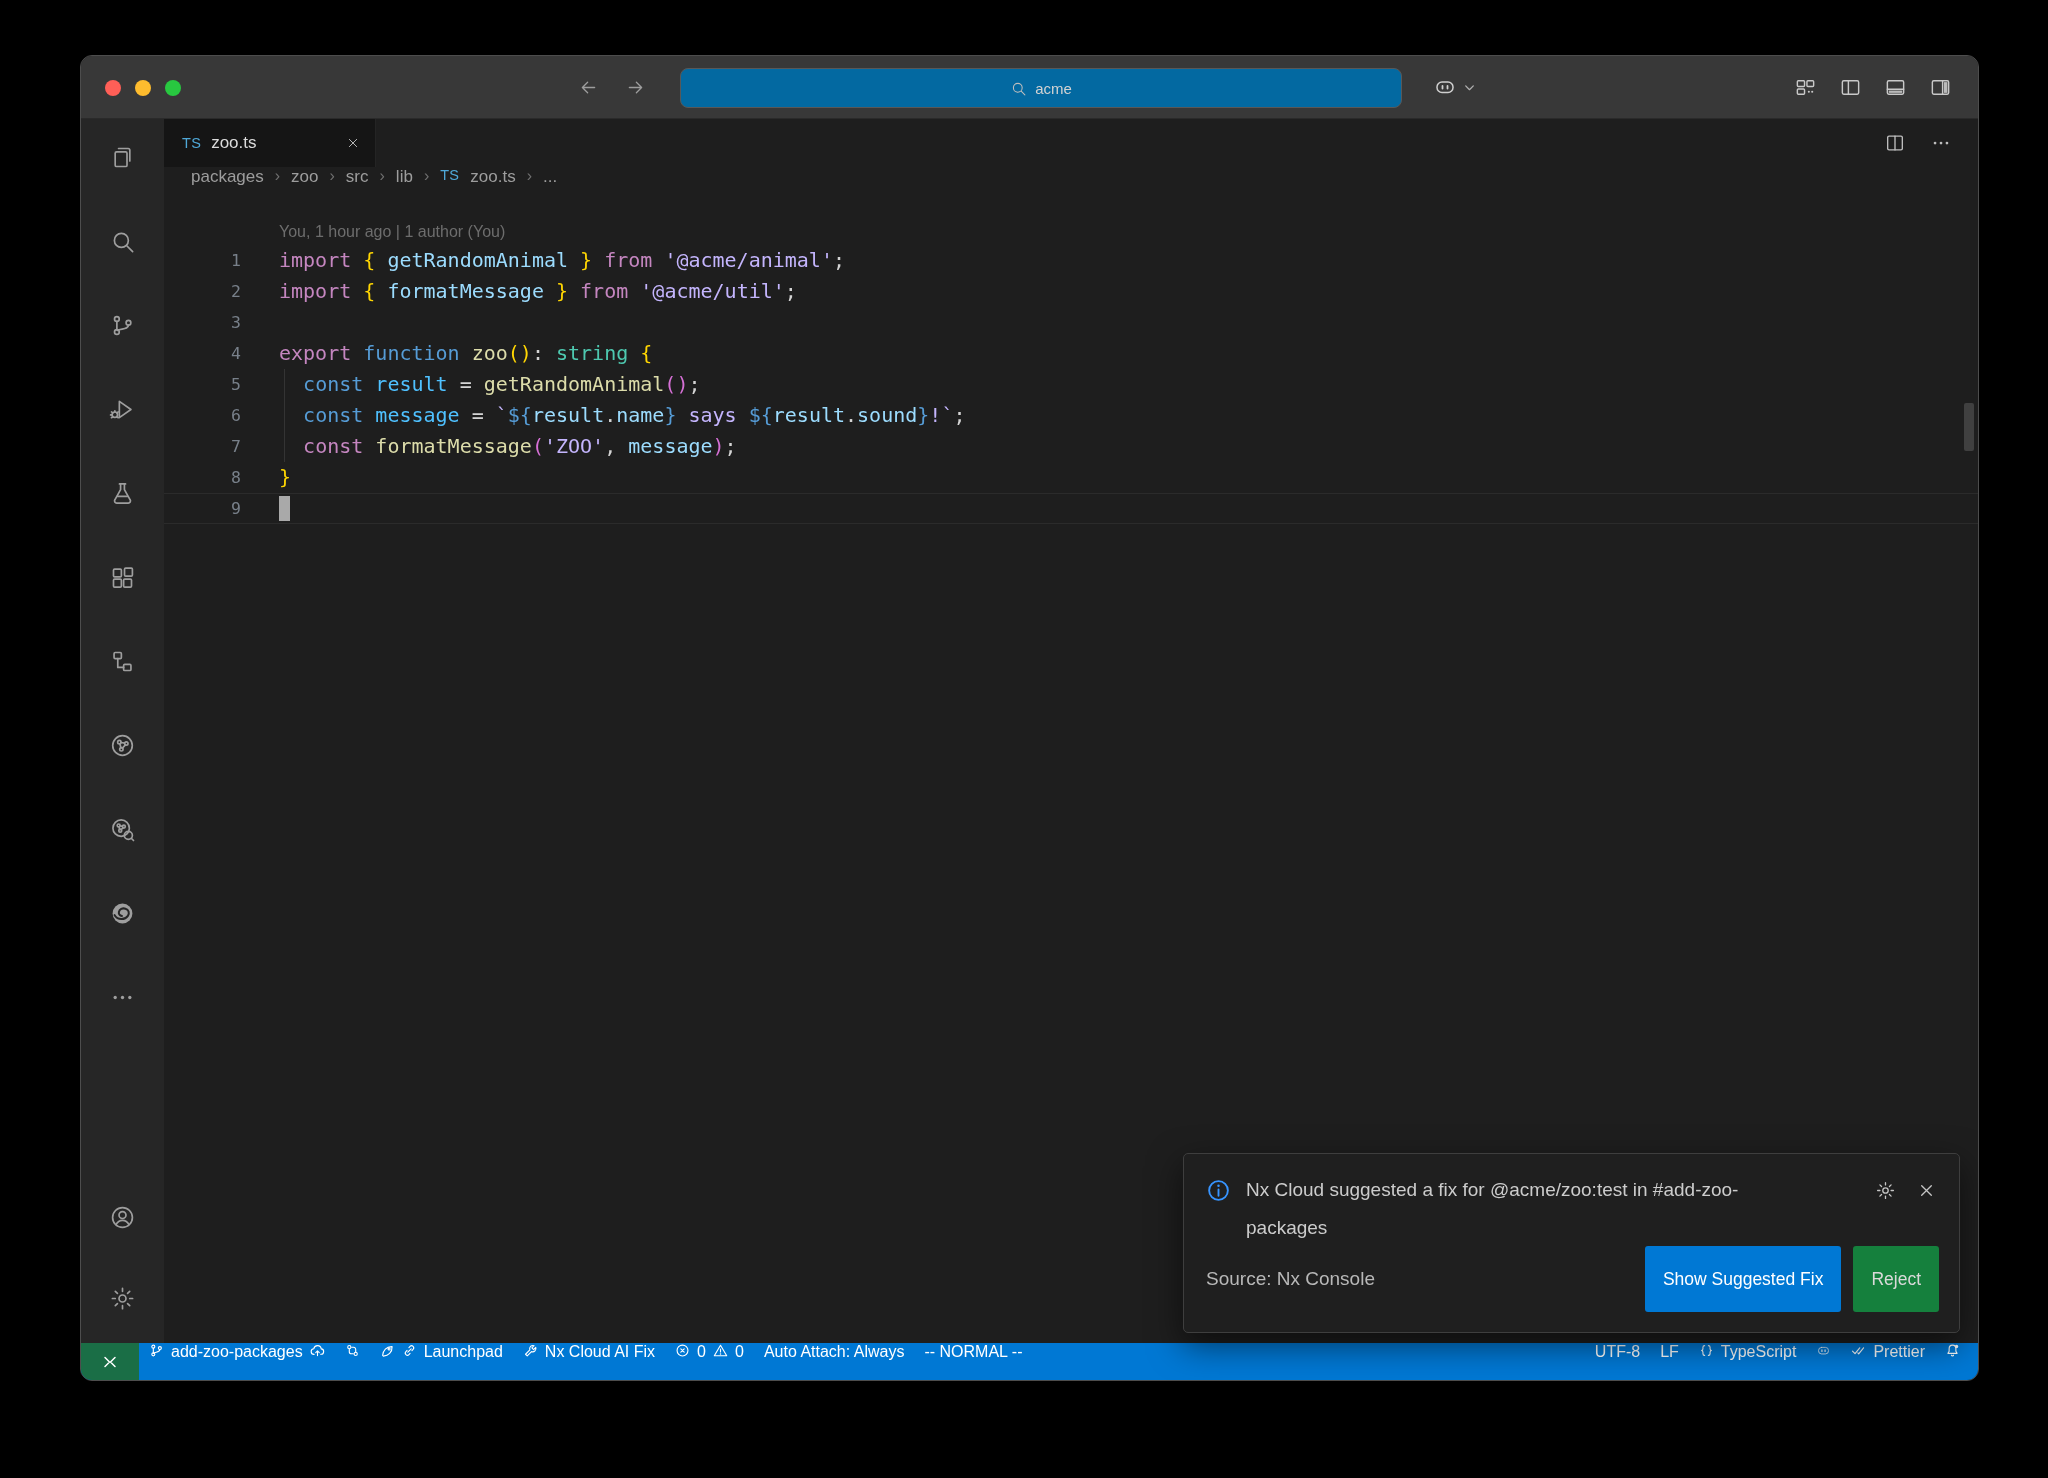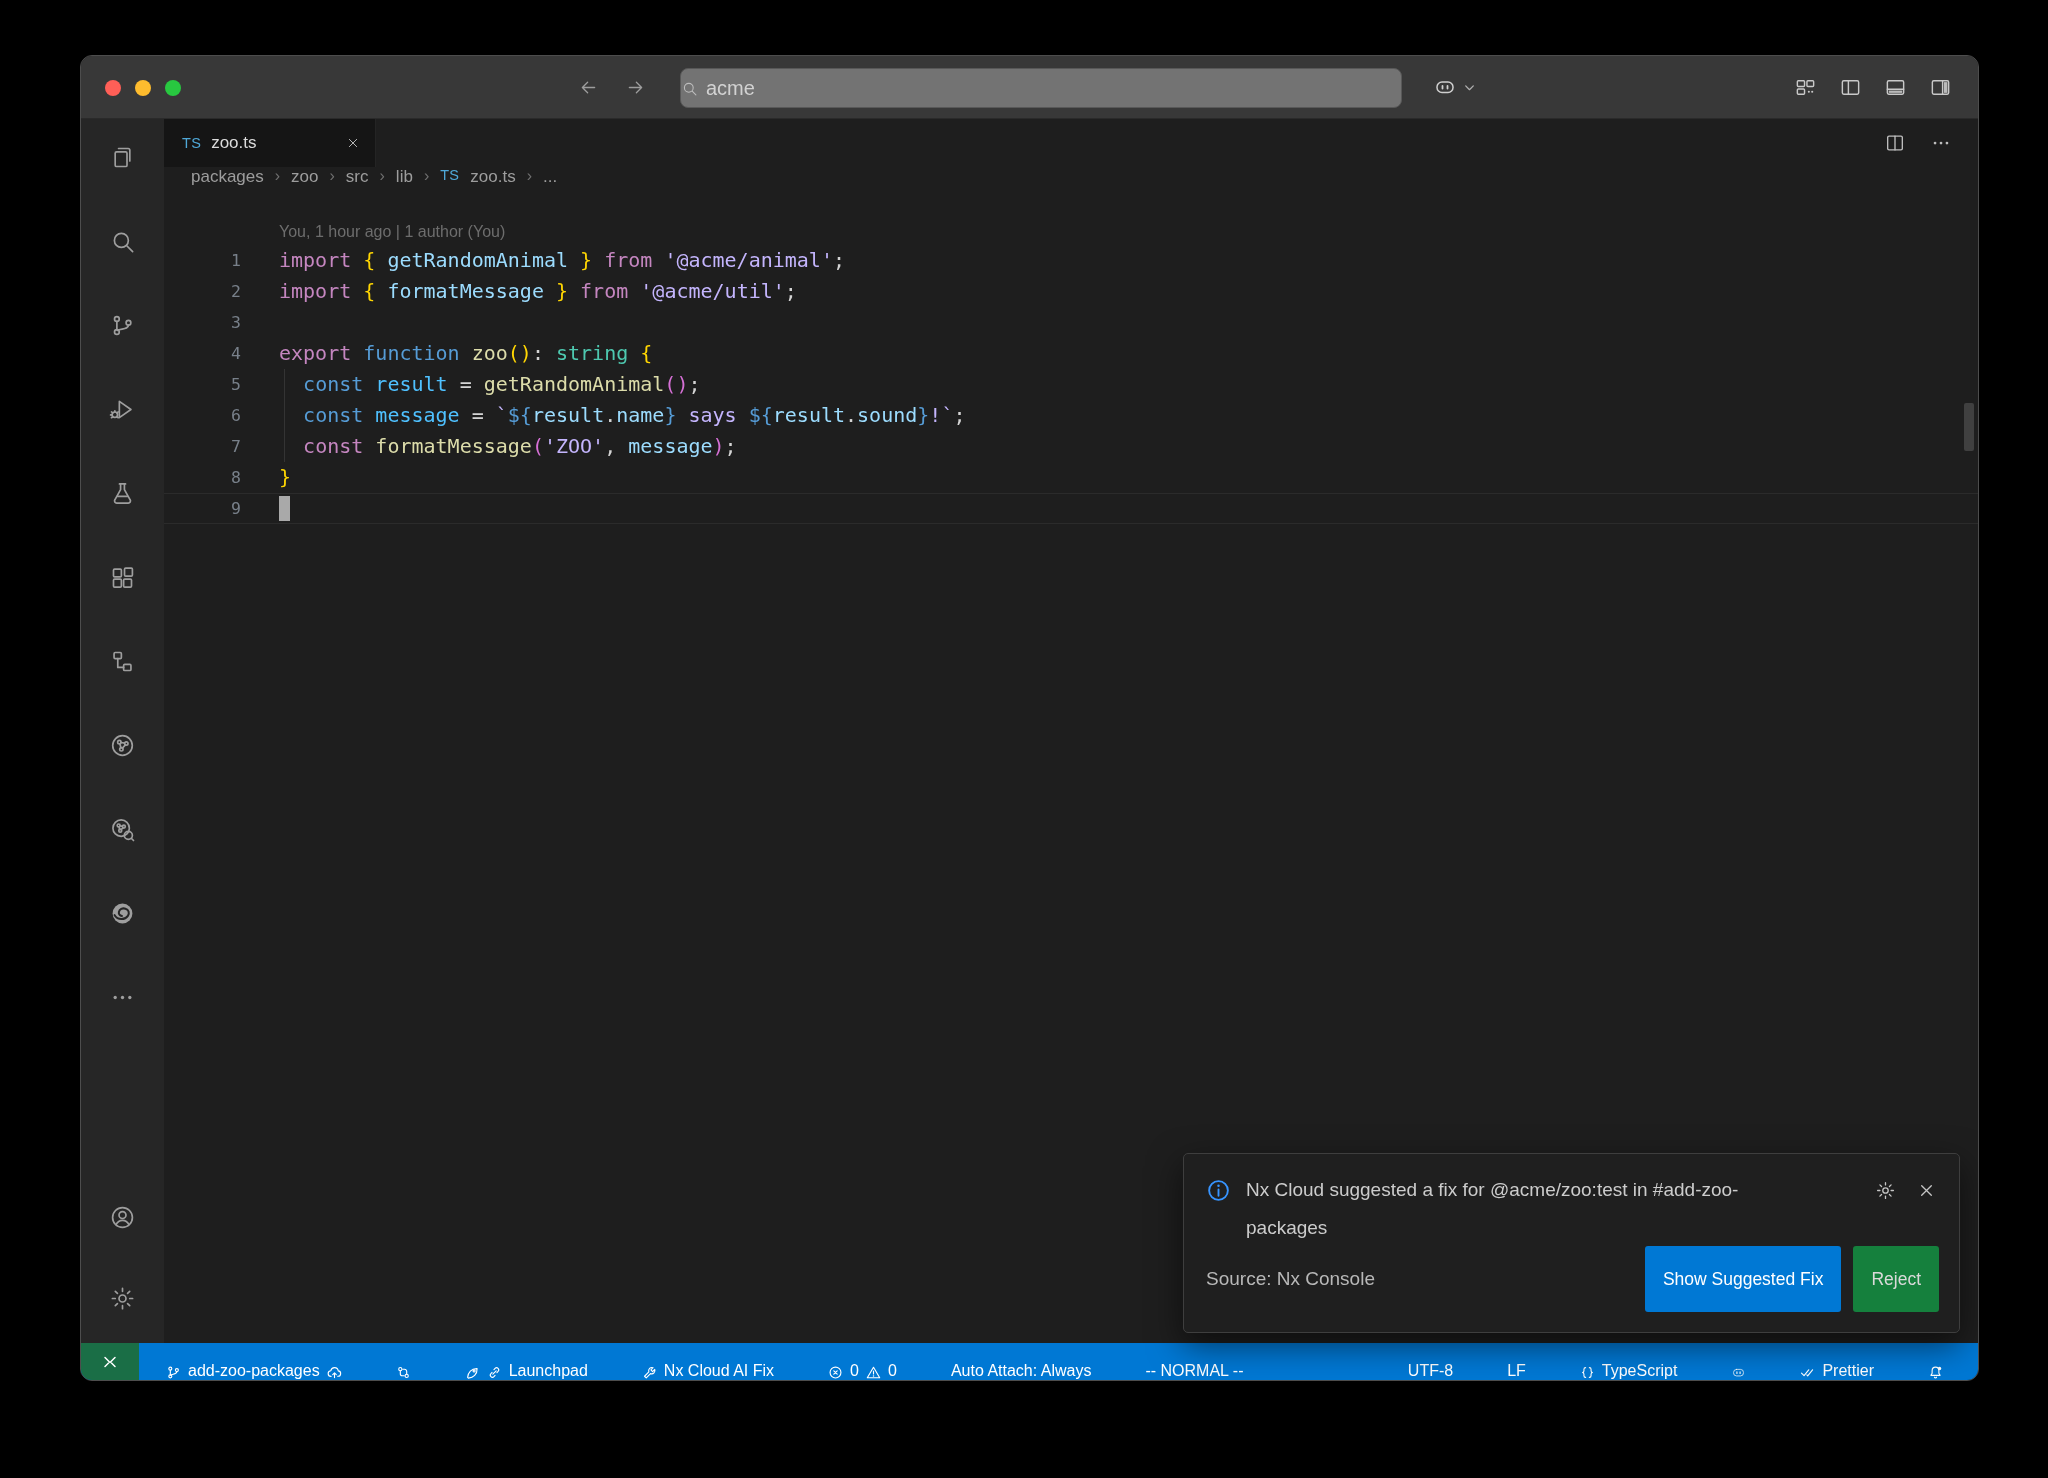--- a/index.html
+++ b/index.html
@@ -14,23 +14,23 @@
   #window{position:absolute;left:80px;top:55px;width:1897px;height:1324px;background:#1e1e1e;
           border-radius:12px;border:1px solid #4d4d4d;box-shadow:0 30px 90px rgba(0,0,0,.85);
           overflow:hidden;display:flex;flex-direction:column}
 
   
   #titlebar{height:62px;background:#383838;border-bottom:1px solid #2a2a2a;position:relative;flex:0 0 auto}
   #traffic{position:absolute;left:24px;top:24px;display:flex;gap:14px}
   .tl{width:16px;height:16px;border-radius:50%}
   #nav-arrows{position:absolute;left:497px;top:0;height:100%;display:flex;align-items:center;gap:26px;color:#9d9d9d}
   #nav-arrows .icn{width:21px;height:21px}
-  #command-center{position:absolute;left:599px;top:12px;width:720px;height:38px;background:#737373;
+  #command-center{position:absolute;left:599px;top:12px;width:720px;height:38px;background:#0369a1;
                   border:1px solid #585858;border-radius:8px;display:flex;align-items:center;
-                  gap:8px;color:#d2d2d2;font-size:20px}
+                  justify-content:center;gap:8px;color:#d2d2d2;font-size:15px}
   #command-center .icn{width:17px;height:17px;color:#bdbdbd}
   #copilot-group{position:absolute;left:1352px;top:0;height:100%;display:flex;align-items:center;gap:6px;color:#cfcfcf}
   #copilot-group .icn:first-child{width:24px;height:24px}
   #copilot-group .icn:last-child{width:13px;height:13px;color:#b0b0b0}
   #layout-group{position:absolute;right:26px;top:0;height:100%;display:flex;align-items:center;gap:22px;color:#c9c9c9}
   #layout-group .icn{width:23px;height:23px}
 
   
   #main{flex:1;display:flex;min-height:0}
   #activitybar{width:83px;background:#262626;display:flex;flex-direction:column;align-items:center;
@@ -65,21 +65,21 @@
   #scroll-thumb{position:absolute;right:4px;top:186px;width:10px;height:48px;background:#474747;border-radius:2px;opacity:.85}
 
   .tok-kw{color:#C586C0}.tok-st{color:#569CD6}.tok-fn{color:#DCDCAA}.tok-im{color:#9CDCFE}
   .tok-vd{color:#4FC1FF}.tok-str{color:#c4b5fd}.tok-b1{color:#FFD602}.tok-b2{color:#D670D6}
   .tok-ty{color:#4EC9B0}.tok-pl{color:#D4D4D4}.tok-te{color:#569CD6}
 
   
   #statusbar{height:37px;background:#0078D4;display:flex;align-items:center;color:#fff;font-size:16px;flex:0 0 auto}
   #sb-remote{width:58px;height:100%;background:#1A6E46;display:flex;align-items:center;justify-content:center;flex:0 0 auto}
   #sb-remote .icn{width:16px;height:16px}
-  .sb-item{display:flex;align-items:flex-end;gap:7px;padding:0 27px;height:100%;white-space:nowrap}
+  .sb-item{display:flex;align-items:flex-start;gap:7px;padding:0 10px;height:100%;white-space:nowrap}
   .sb-item .icn{width:15px;height:15px}
   .sb-item .icn svg{stroke-width:1.2}
   #sb-left{display:flex;height:100%}
   #sb-right{margin-left:auto;display:flex;height:100%;padding-right:8px}
 
   
   #toast{position:absolute;left:1102px;top:1097px;width:775px;height:178px;background:#1f1f1f;
          border:1px solid #3e3e3e;border-radius:5px;box-shadow:0 12px 34px rgba(0,0,0,.55);z-index:5}
   #toast-info{position:absolute;left:22px;top:24px;width:25px;height:25px;color:#3794FF}
   #toast-info svg{stroke-width:1.8}

